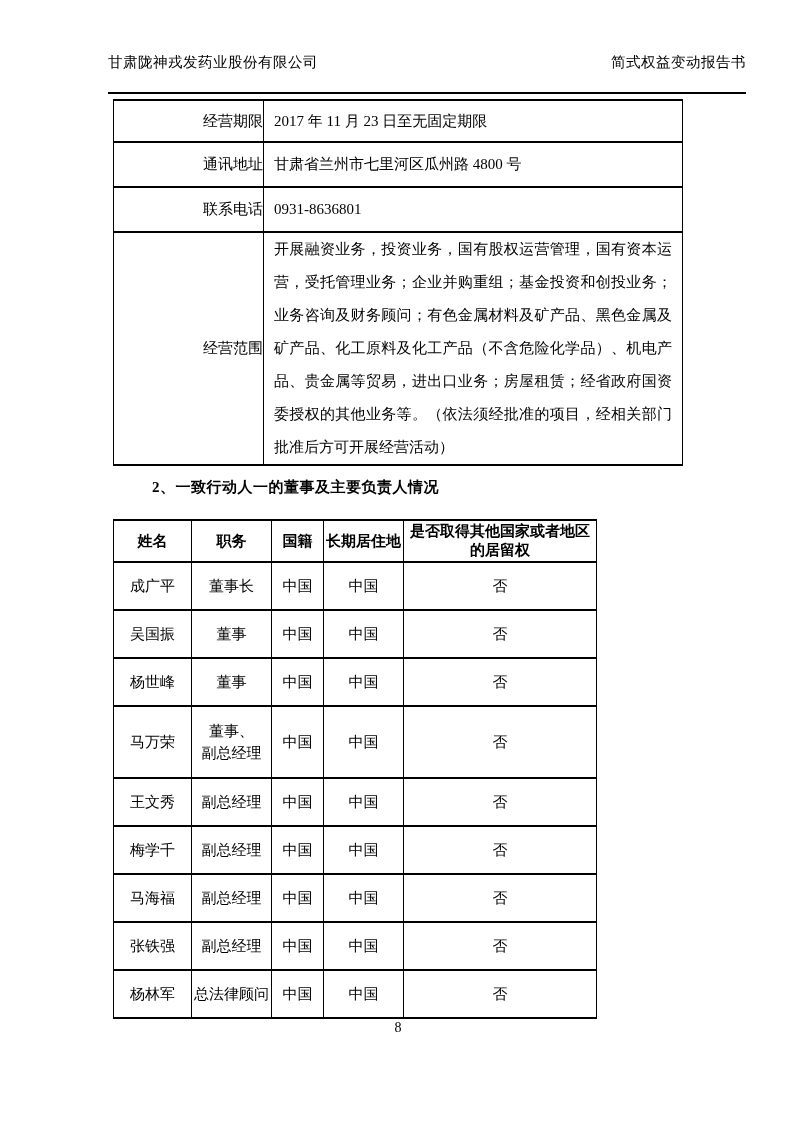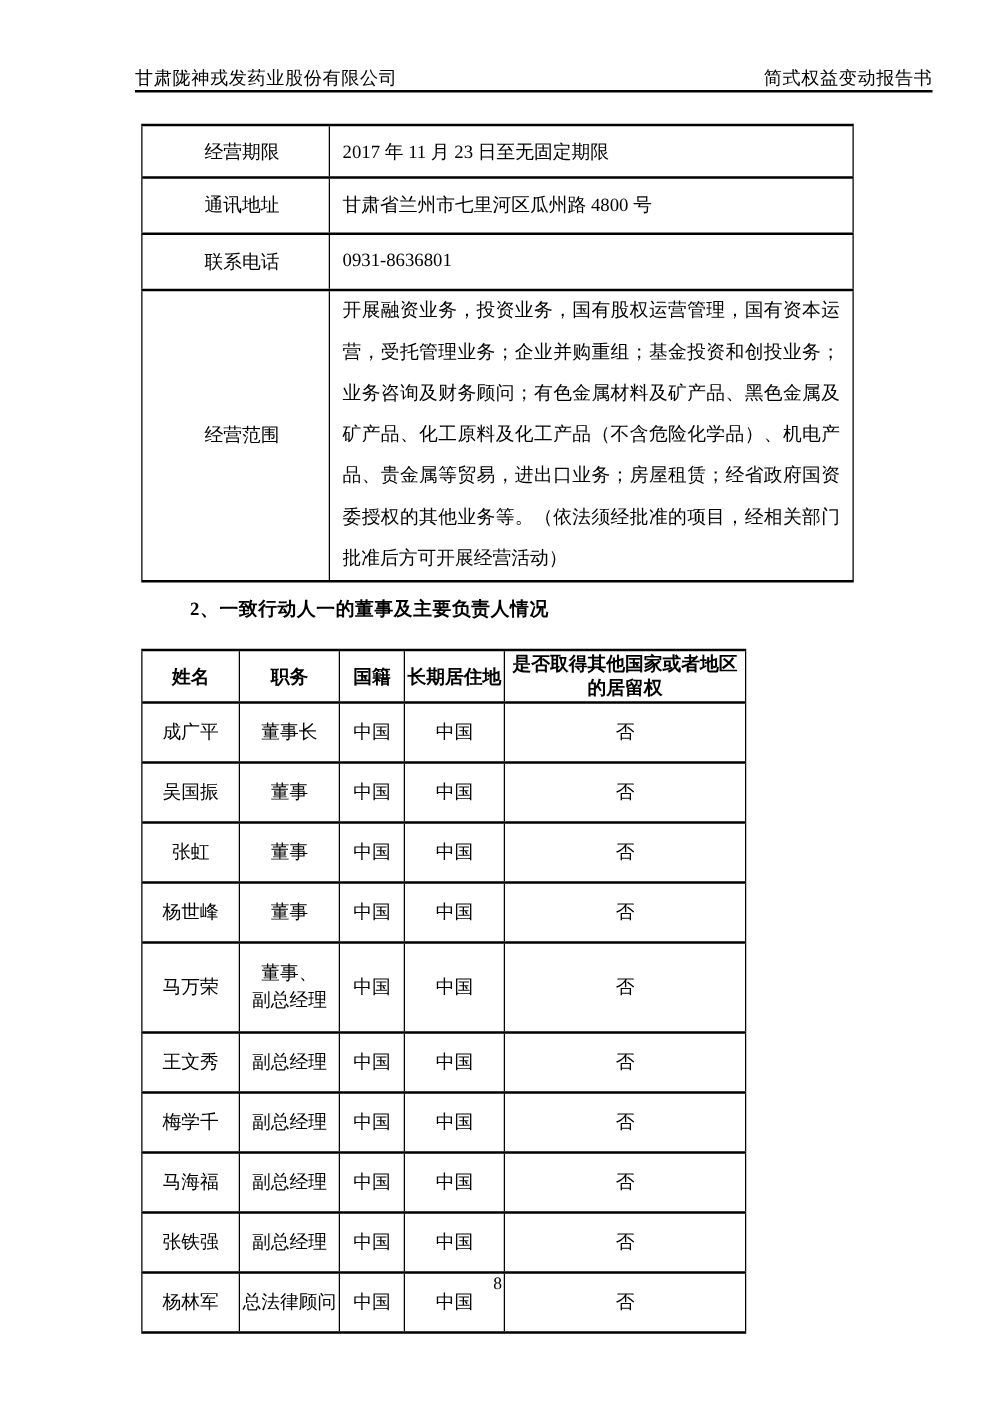--- a/index.html
+++ b/index.html
@@ -11,42 +11,42 @@
     position: relative;
     overflow: hidden;
   }
   .page { position: relative; width: 793px; height: 1122px; background: #fff; }
 
   
   .page-header {
     position: absolute; top: 53px; left: 108px; width: 638px;
     display: flex; justify-content: space-between; align-items: flex-end;
     font-size: 14.5px;
-    padding-bottom: 0;
+    padding-bottom: 20px;
     border-bottom: 2px solid #000;
     letter-spacing: 0.5px;
   }
 
   
   table { border-collapse: collapse; table-layout: fixed; }
   td, th {
     border: 1px solid #000;
     border-top-width: 2px; border-bottom-width: 2px;
     font-weight: normal;
   }
 
   
   .info-table {
     position: absolute; top: 99px; left: 113px; width: 570px;
     font-size: 15px;
   }
   .info-table td.label {
     padding-left: 10px;
     vertical-align: middle;
-    text-align: center;
+    text-align: right;
   }
   .info-table td.value {
     padding: 0 10px;
     vertical-align: middle;
     text-align: left;
   }
   .info-table tr.r1 td { height: 42px; }
   .info-table tr.r2 td { height: 45px; }
   .info-table tr.r3 td { height: 45px; }
   .info-table td.scope-value {
@@ -150,27 +150,20 @@
         <td>否</td>
       </tr>
       <tr>
         <td>吴国振</td>
         <td>董事</td>
         <td>中国</td>
         <td>中国</td>
         <td>否</td>
       </tr>
       <tr>
-        <td>张虹</td>
-        <td>董事</td>
-        <td>中国</td>
-        <td>中国</td>
-        <td>否</td>
-      </tr>
-      <tr>
         <td>杨世峰</td>
         <td>董事</td>
         <td>中国</td>
         <td>中国</td>
         <td>否</td>
       </tr>
       <tr class="tall">
         <td>马万荣</td>
         <td>董事、
 副总经理</td>

